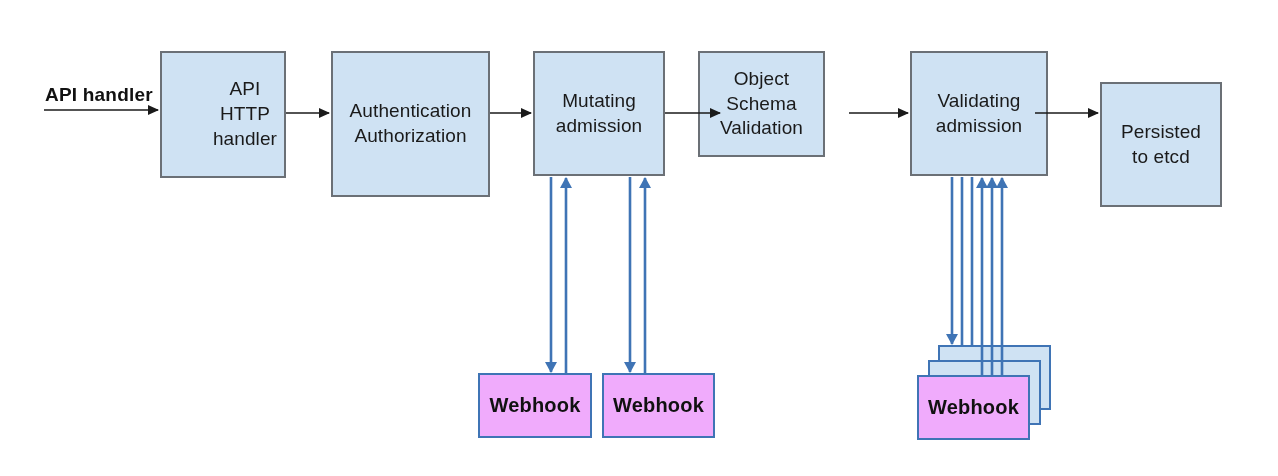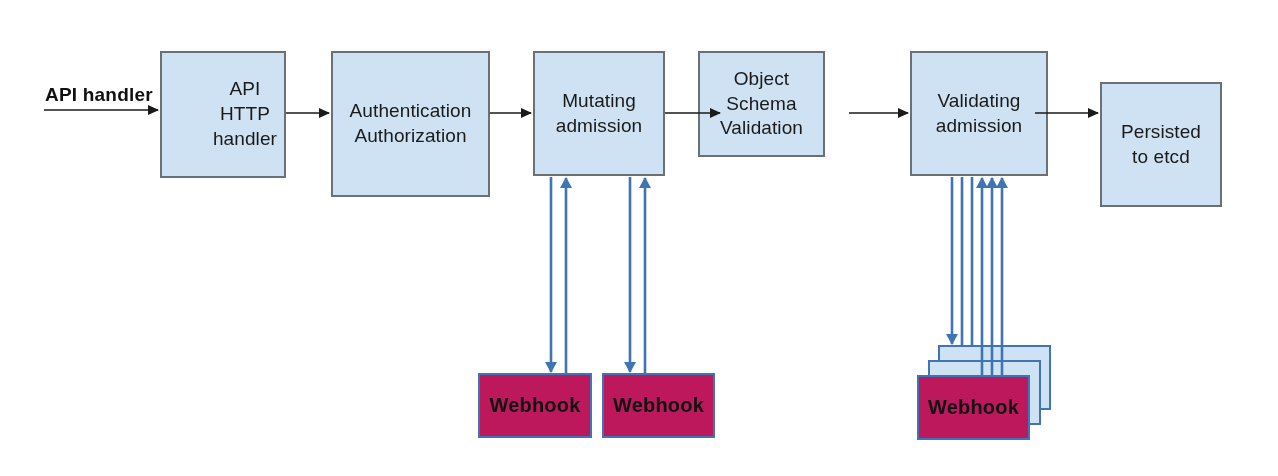--- a/index.html
+++ b/index.html
@@ -29,21 +29,21 @@
     color: #1a1a1a;
     font-size: 19px;
     line-height: 1.30;
     letter-spacing: 0.1px;
     white-space: pre-line;
     z-index: 5;
   }
   .webhook {
     position: absolute;
     box-sizing: border-box;
-    background: #be185d;
+    background: #f0abfc;
     border: 2px solid #3f74b5;
     display: flex;
     align-items: center;
     justify-content: center;
     text-align: center;
     color: #111111;
     font-size: 20px;
     font-weight: 600;
     letter-spacing: 0.2px;
     z-index: 20;

